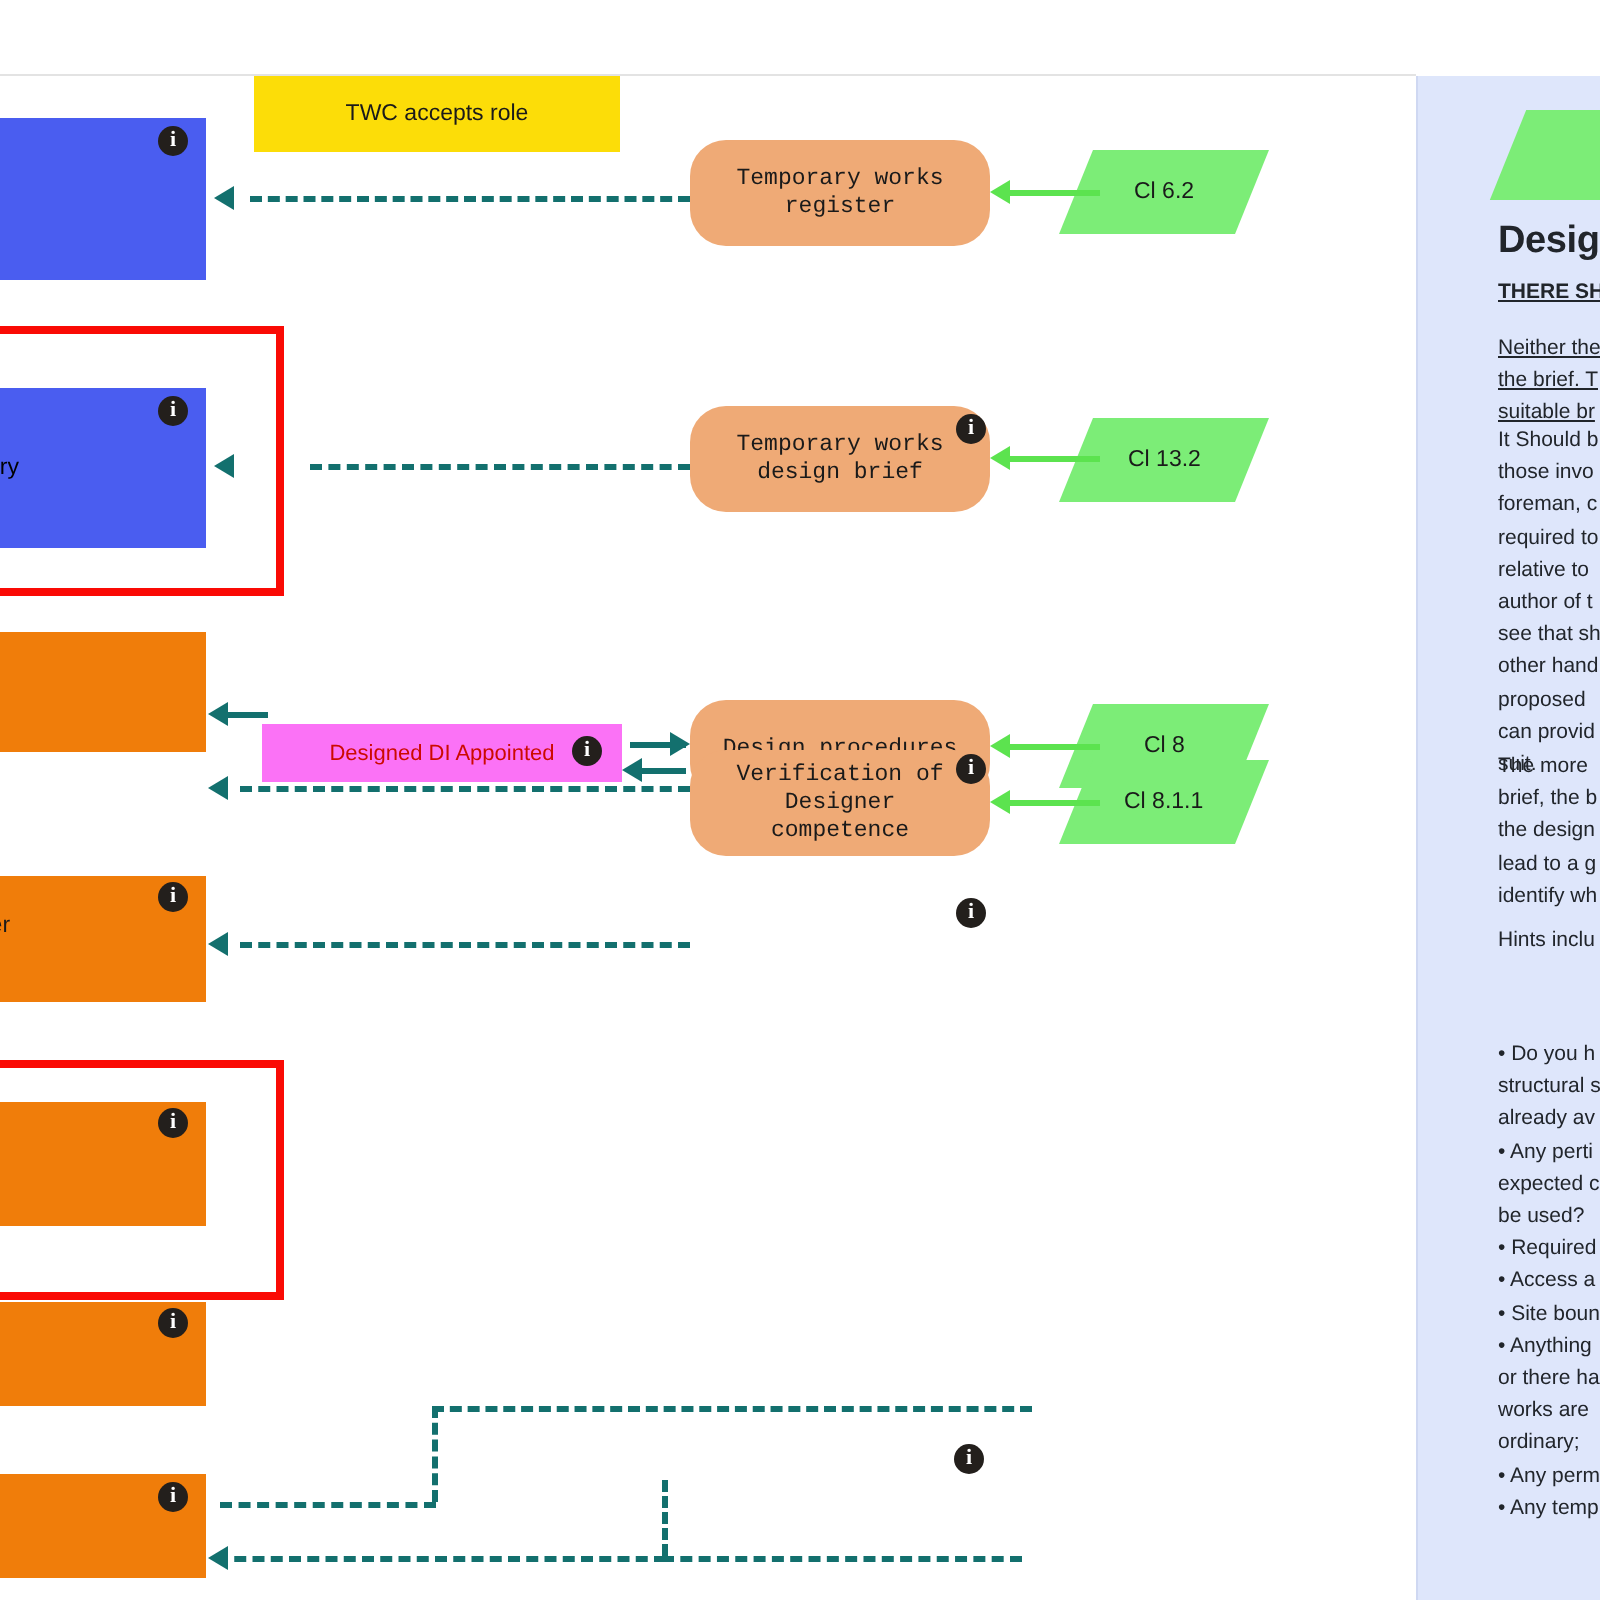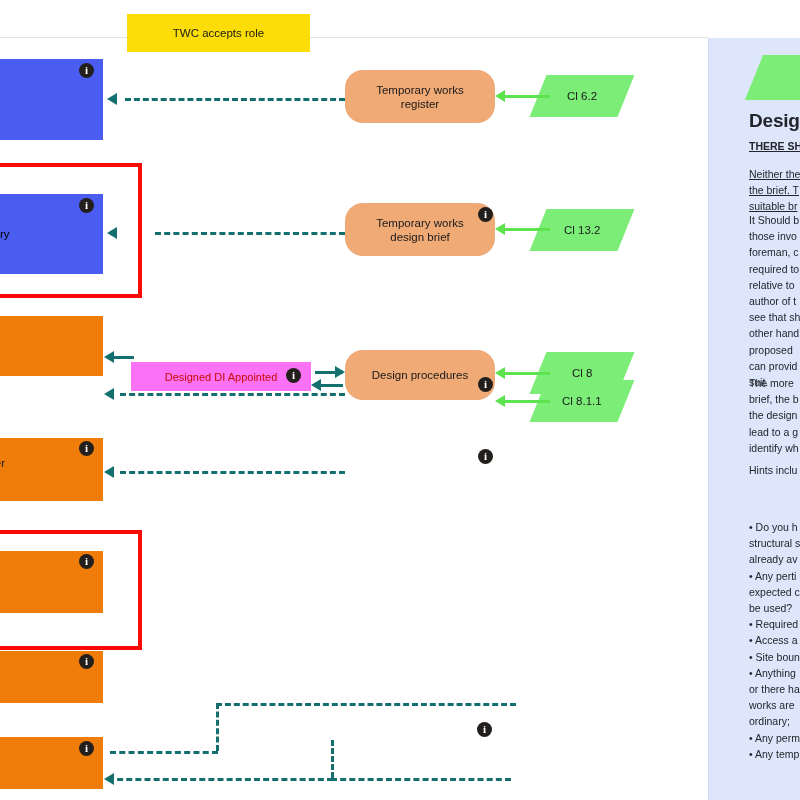--- a/index.html
+++ b/index.html
@@ -96,32 +96,33 @@
     text-align: center;
     font-size: 11.5px;
     line-height: 14px;
     color: #1a1a1a;
     padding: 4px 8px;
     white-space: pre-line;
   }
   .node.orange-round {
     background: #efaa76;
     border-radius: 18px;
+    font-family: Liberation Mono, monospace;
   }
   .node.orange-flat { background: #f07d0a; }
   .node.blue-flat {
     background: #4a5df0;
     color: #000000;
   }
   .node.magenta-flat {
     background: #fb72f6;
     color: #cc0a00;
     font-size: 11px;
   }
-  .node.yellow-flat { background: #fcdd08; }
+  .node.yellow-flat { background: #fcdd08; margin-top: 24px; }
 
   
   .clause {
     position: absolute;
     background: #7ced77;
     transform: skewX(-22deg);
     display: flex;
     align-items: center;
     justify-content: center;
   }
@@ -267,20 +268,24 @@
 design brief</span>
   </div>
   <div class="info-badge" style="left:478px; top:207px;">
     <span>i</span>
   </div>
 
   <div class="node orange-round" style="left:345px; top:350px; width:150px; height:50px;">
     <span>Design procedures</span>
   </div>
 
+  <div class="node orange-round" style="left:345px; top:375px; width:150px; height:53px;">
+    <span>Verification of Designer
+competence</span>
+  </div>
   <div class="info-badge" style="left:478px; top:377px;">
     <span>i</span>
   </div>
 
   <div class="info-badge" style="left:478px; top:449px;">
     <span>i</span>
   </div>
 
   <div class="info-badge" style="left:477px; top:722px;">
     <span>i</span>

